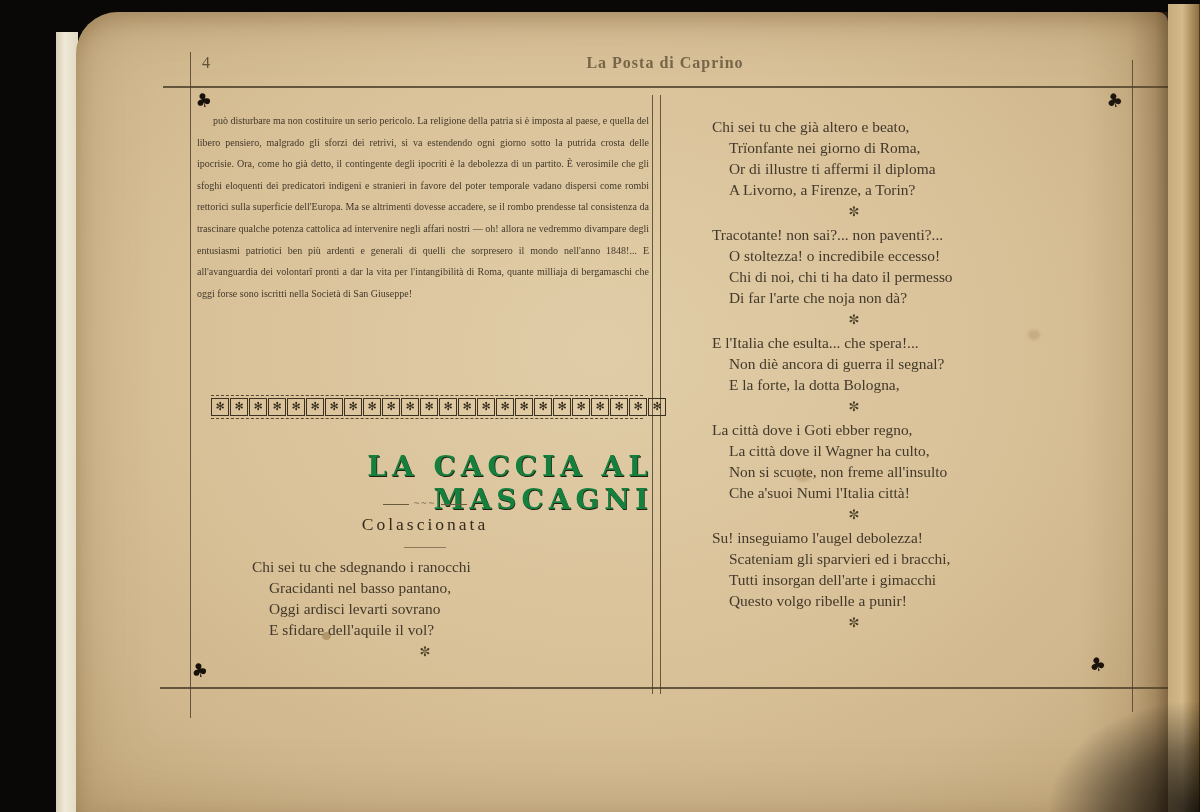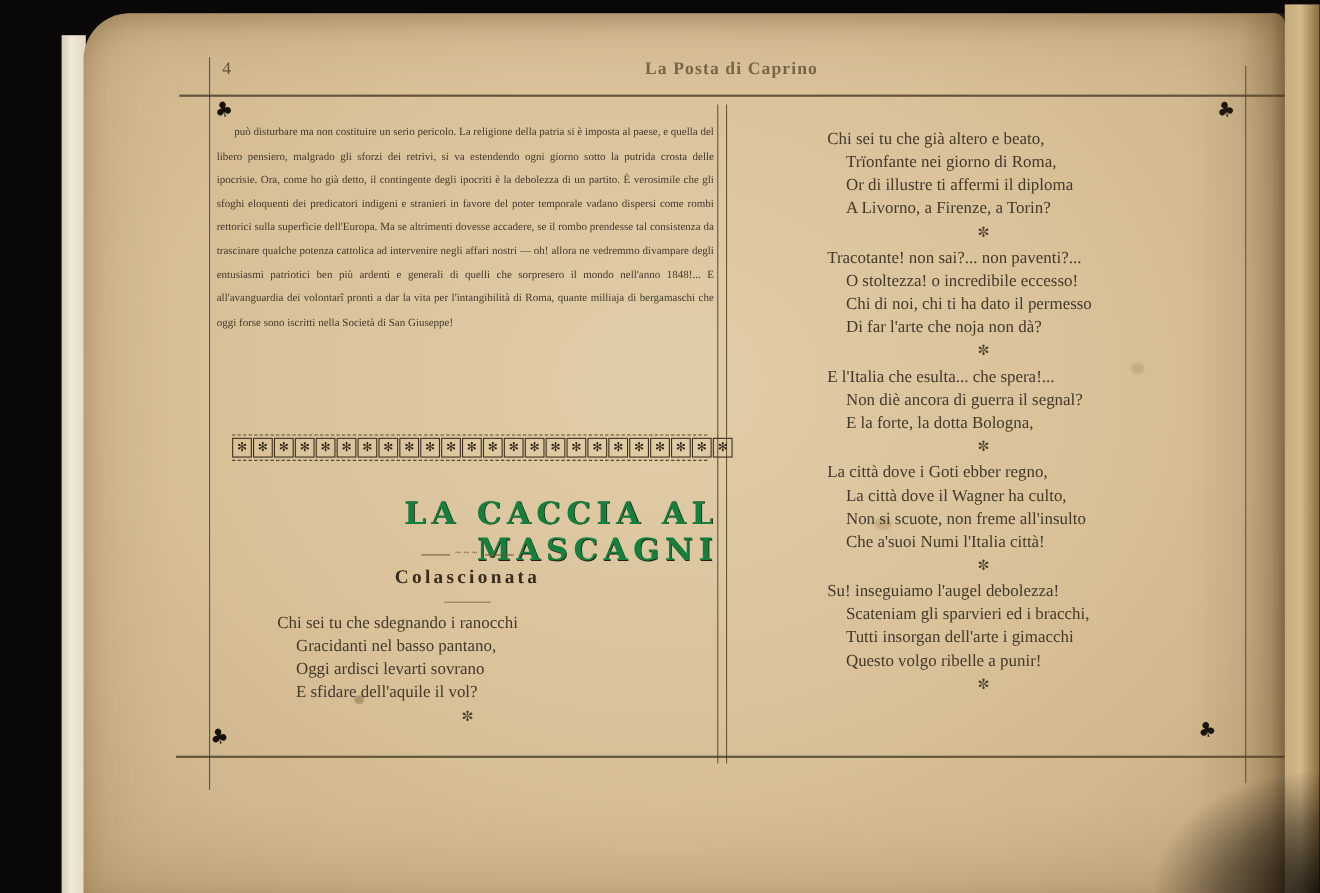--- a/index.html
+++ b/index.html
@@ -44,30 +44,30 @@
     font-family:"DejaVu Sans",sans-serif;font-size:11px;line-height:16px;text-align:center;color:#2c2415;}
   
   .art-title{position:absolute;left:197px;top:450px;width:456px;text-align:right;
     font-family:"DejaVu Serif","Liberation Serif",serif;font-weight:bold;font-size:28px;
     letter-spacing:5px;color:#15803d;text-shadow:.7px .7px 0 #261f11;}
   .flourish{position:absolute;left:197px;top:499px;width:456px;display:flex;align-items:center;justify-content:center;
     color:#6a5a40;}
   .flourish .hl{width:26px;height:1px;background:#6a5a40;}
   .flourish .fg{font-size:10px;letter-spacing:2px;margin:0 5px;transform:translateY(-2px);}
   .subtitle{position:absolute;left:197px;top:514px;width:456px;text-align:center;
-    font-weight:bold;font-size:17.5px;letter-spacing:3px;color:#352c1c;}
+    font-weight:normal;font-size:17.5px;letter-spacing:3px;color:#352c1c;}
   .sub-rule{position:absolute;left:404px;top:547px;width:42px;height:1px;background:#8a7a5a;}
   
   .stanza{font-size:15.4px;line-height:21px;color:#42392a;}
   .stanza .ln{white-space:nowrap;}
   .stanza .ind{margin-left:17px;}
   .left-stanza{position:absolute;left:252px;top:556px;}
   .sdiv{font-family:"DejaVu Sans",sans-serif;font-size:13px;color:#4c4028;text-align:center;line-height:12px;}
   .left-sdiv{position:absolute;left:197px;top:646px;width:456px;}
-  .right-col{position:absolute;left:752px;top:116px;width:390px;}
+  .right-col{position:absolute;left:712px;top:116px;width:390px;}
   .right-col .stanza{margin-bottom:6px;}
   .right-col .sdiv{width:284px;margin-bottom:6px;height:12px;}
 </style>
 </head>
 <body>
 
 <div class="scene">
 
   <div class="book-edge"></div>
   <div class="book-edge-white"></div>

